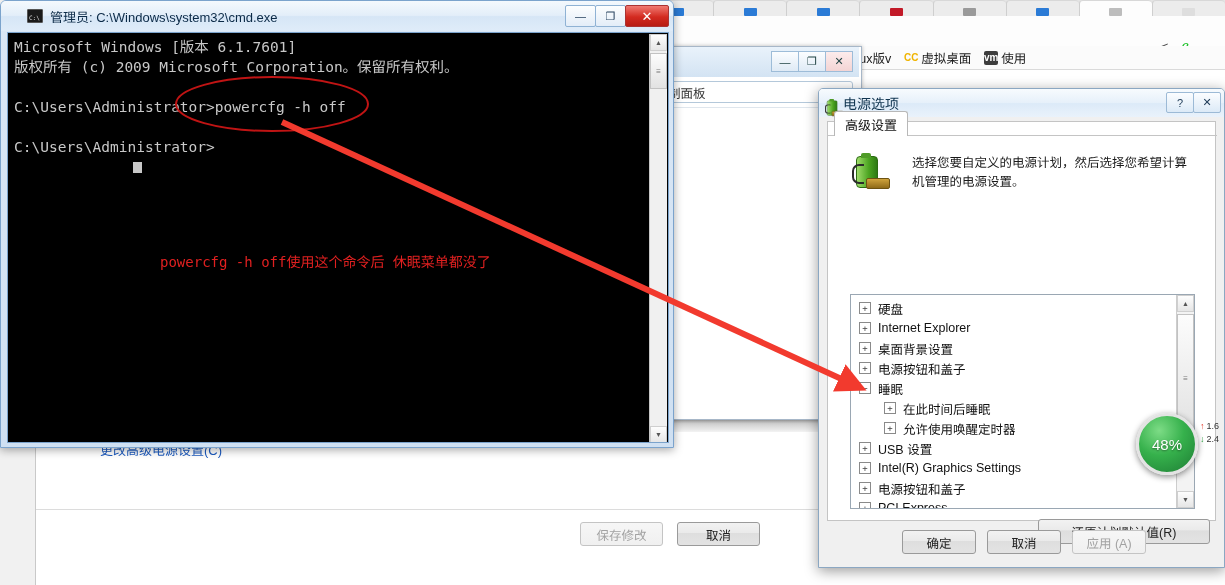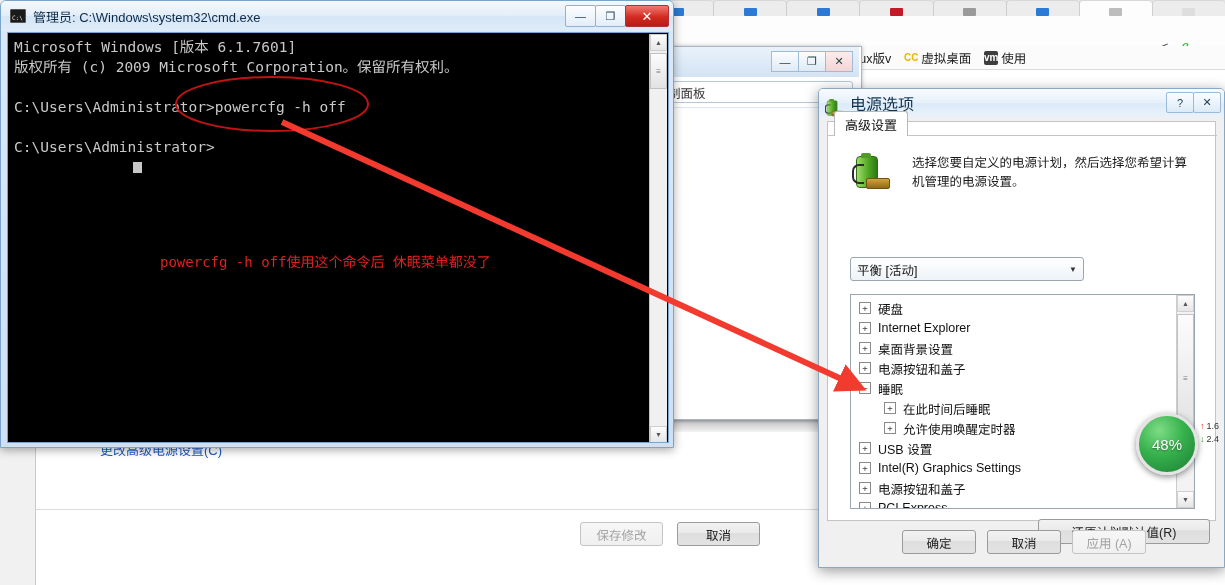--- a/index.html
+++ b/index.html
@@ -63,21 +63,21 @@
         display:flex;align-items:center;box-sizing:border-box;
         font-size:12.5px;color:#333;overflow:hidden;}
   #mid-body{left:1px;top:60px;width:197px;height:310px;background:#fff;border-top:1px solid #dfe6ed;}
 
   
   #cmd-window{left:0;top:0;width:674px;height:448px;
         background:linear-gradient(to bottom,#dbe8f6 0%,#cfe0f2 100%);
         border:1px solid #7ba3cc;border-radius:6px 6px 0 0;
         box-shadow:0 2px 10px rgba(0,0,0,.35);box-sizing:border-box;}
   #cmd-titlebar{left:0;top:0;width:672px;height:30px;display:flex;align-items:center;
-        padding-left:9px;box-sizing:border-box;
+        padding-left:26px;box-sizing:border-box;
         background:linear-gradient(to bottom,#f4f9fd 0%,#e3eef9 48%,#d6e6f6 52%,#dfecf9 100%);
         border-radius:5px 5px 0 0;}
   #cmd-icon{width:16px;height:14px;background:#1a1a1a;border:1px solid #555;border-radius:1px;
         color:#ddd;font-size:6px;font-family:"DejaVu Sans Mono",monospace;
         display:flex;align-items:flex-end;justify-content:flex-start;padding:0 0 1px 1px;box-sizing:border-box;}
   #cmd-title{margin-left:7px;font-size:13px;color:#0b2a47;white-space:nowrap;}
   #cmd-winbtns{position:absolute;right:4px;top:4px;display:flex;}
   .cwb{width:29px;height:20px;border:1px solid #8fb2d4;margin-left:-1px;
         background:linear-gradient(to bottom,#fdfefe,#e3edf8);
         display:flex;align-items:center;justify-content:center;font-size:11px;color:#1d3a57;
@@ -105,21 +105,21 @@
         font-size:8px;color:#777;}
 
   
   #po-dialog{left:818px;top:88px;width:407px;height:480px;
         background:#f0f0f0;border:1px solid #8ba7c2;border-radius:5px 5px 0 0;
         box-shadow:0 3px 14px rgba(0,0,0,.4);box-sizing:border-box;}
   #po-titlebar{left:0;top:0;width:405px;height:28px;display:flex;align-items:center;
         padding-left:8px;box-sizing:border-box;
         background:linear-gradient(to bottom,#f7fbfe 0%,#e6f0fa 50%,#dceaf8 52%,#e9f2fb 100%);
         border-radius:4px 4px 0 0;}
-  #po-title{margin-left:7px;font-size:16px;color:#10344f;}
+  #po-title{font-size:14px;color:#10344f;}
   #po-winbtns{position:absolute;right:3px;top:3px;display:flex;}
   .pwb{width:26px;height:19px;border:1px solid #9cbad6;margin-left:-1px;border-radius:2px;
         background:linear-gradient(to bottom,#fbfdff,#dceaf7);
         display:flex;align-items:center;justify-content:center;font-size:11px;color:#1d3a57;}
   #po-panel{left:8px;top:32px;width:389px;height:400px;background:#fff;
         border:1px solid #c4c4c4;box-sizing:border-box;}
   #po-tabrow{position:absolute;left:0;top:-1px;width:389px;height:23px;}
   #po-tab{position:absolute;left:6px;top:-10px;height:24px;padding:0 10px;
         background:#fff;border:1px solid #b8b8b8;border-bottom:none;
         border-radius:3px 3px 0 0;display:flex;align-items:center;font-size:13px;color:#111;}
@@ -309,24 +309,20 @@
     <div id="po-hero">
       <span class="battery-icon">
         <span class="body"></span>
           <span class="cap"></span>
           <span class="plug"></span>
           <span class="cord"></span>
       </span>
       <div id="po-hero-text">选择您要自定义的电源计划，然后选择您希望计算机管理的电源设置。</div>
     </div>
 
-    <div id="po-select">
-      <span>平衡 [活动]</span>
-      <span class="arrow">▼</span>
-    </div>
 
     <div id="po-tree">
       <div id="po-tree-list">
         <div class="tnode">
             <span class="expander">+</span>
             <span>硬盘</span>
           </div>
         <div class="tnode">
             <span class="expander">+</span>
             <span>Internet Explorer</span>

